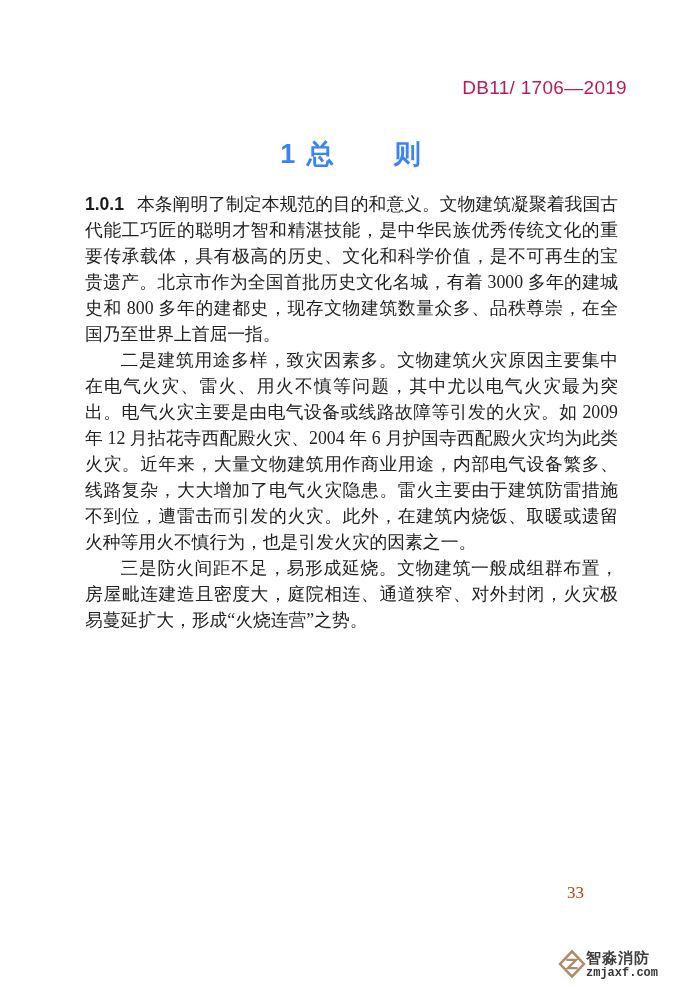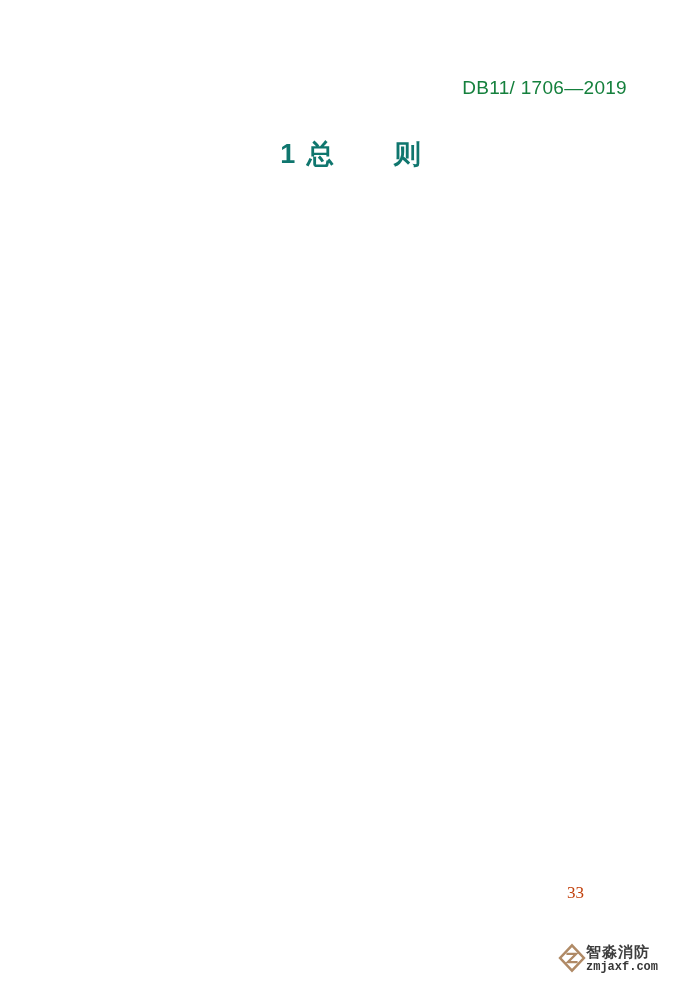--- a/index.html
+++ b/index.html
@@ -17,34 +17,34 @@
     color: #222222;
   }
   .doc-number {
     position: absolute;
     top: 77px;
     right: 63px;
     font-family: "Liberation Sans", "DejaVu Sans", sans-serif;
     font-size: 19px;
     font-weight: 400;
     letter-spacing: 0.3px;
-    color: #15803d;
+    color: #be185d;
   }
   .chapter-title {
     position: absolute;
     top: 136px;
     left: 85px;
     width: 533px;
     margin: 0;
     text-align: center;
     font-family: "Liberation Sans", "DejaVu Sans", sans-serif;
     font-size: 27px;
     font-weight: 700;
     letter-spacing: 2px;
-    color: #0f766e;
+    color: #3b82f6;
   }
   .doc-body {
     position: absolute;
     top: 191px;
     left: 85px;
     width: 533px;
     font-size: 17.8px;
     line-height: 26px;
     text-align: justify;
     text-justify: inter-character;
@@ -66,21 +66,21 @@
   .page-number {
     position: absolute;
     top: 883px;
     right: 106px;
     font-size: 17px;
     color: #c2410c;
   }
   .watermark {
     position: absolute;
     right: 32px;
-    bottom: 14px;
+    bottom: 8px;
     display: flex;
     align-items: center;
     gap: 0;
   }
   .wm-icon {
     width: 28px;
     height: 30px;
     flex: 0 0 auto;
   }
   .wm-text {
@@ -108,24 +108,27 @@
 <body>
 
 <div class="page">
 
   <div class="doc-number">DB11/ 1706—2019</div>
 
   <h1 class="chapter-title">1 总　　则</h1>
 
   <div class="doc-body">
 
+    <p class="para"><span class="clause-label">1.0.1</span><span>本条阐明了制定本规范的目的和意义。文物建筑凝聚着我国古代能工巧匠的聪明才智和精湛技能，是中华民族优秀传统文化的重要传承载体，具有极高的历史、文化和科学价值，是不可再生的宝贵遗产。北京市作为全国首批历史文化名城，有着 3000 多年的建城史和 800 多年的建都史，现存文物建筑数量众多、品秩尊崇，在全国乃至世界上首屈一指。</span></p>
 
 
 
+    <p class="para indent"><span>二是建筑用途多样，致灾因素多。文物建筑火灾原因主要集中在电气火灾、雷火、用火不慎等问题，其中尤以电气火灾最为突出。电气火灾主要是由电气设备或线路故障等引发的火灾。如 2009 年 12 月拈花寺西配殿火灾、2004 年 6 月护国寺西配殿火灾均为此类火灾。近年来，大量文物建筑用作商业用途，内部电气设备繁多、线路复杂，大大增加了电气火灾隐患。雷火主要由于建筑防雷措施不到位，遭雷击而引发的火灾。此外，在建筑内烧饭、取暖或遗留火种等用火不慎行为，也是引发火灾的因素之一。</span></p>
 
+    <p class="para indent"><span>三是防火间距不足，易形成延烧。文物建筑一般成组群布置，房屋毗连建造且密度大，庭院相连、通道狭窄、对外封闭，火灾极易蔓延扩大，形成“火烧连营”之势。</span></p>
 
 
   </div>
 
   <div class="page-number">33</div>
 
   <div class="watermark">
     <svg class="wm-icon" viewBox="0 0 40 42" xmlns="http://www.w3.org/2000/svg">
       <g fill="none" stroke="#b08a66" stroke-width="3.6" stroke-linejoin="miter">
         <path d="M20 3 L37 21 L20 39 L3 21 Z"></path>

